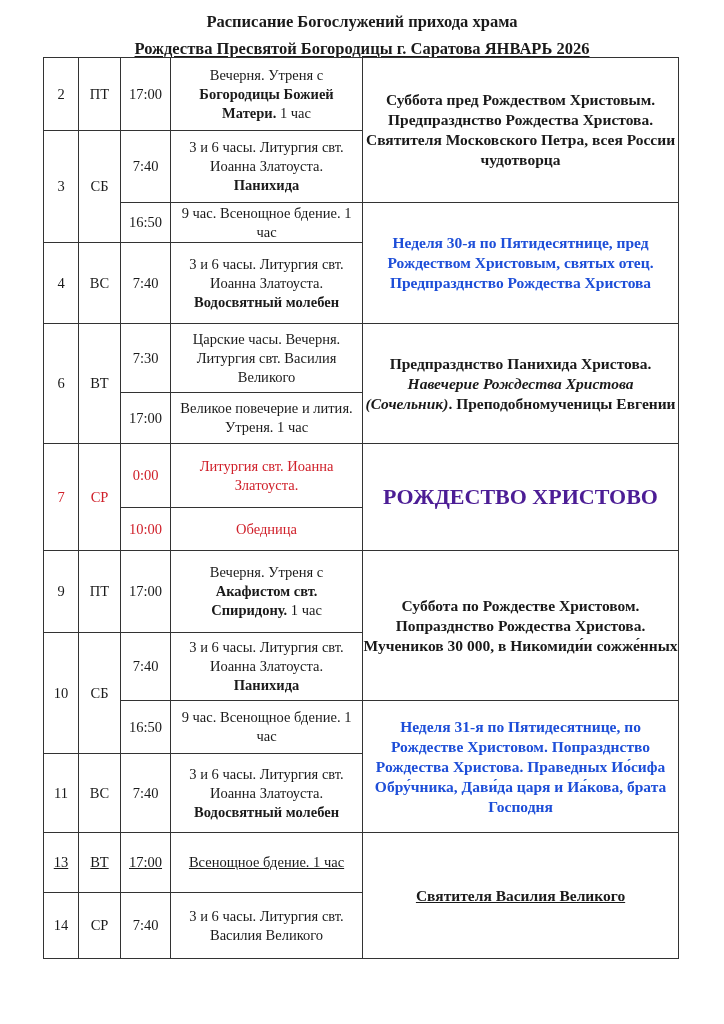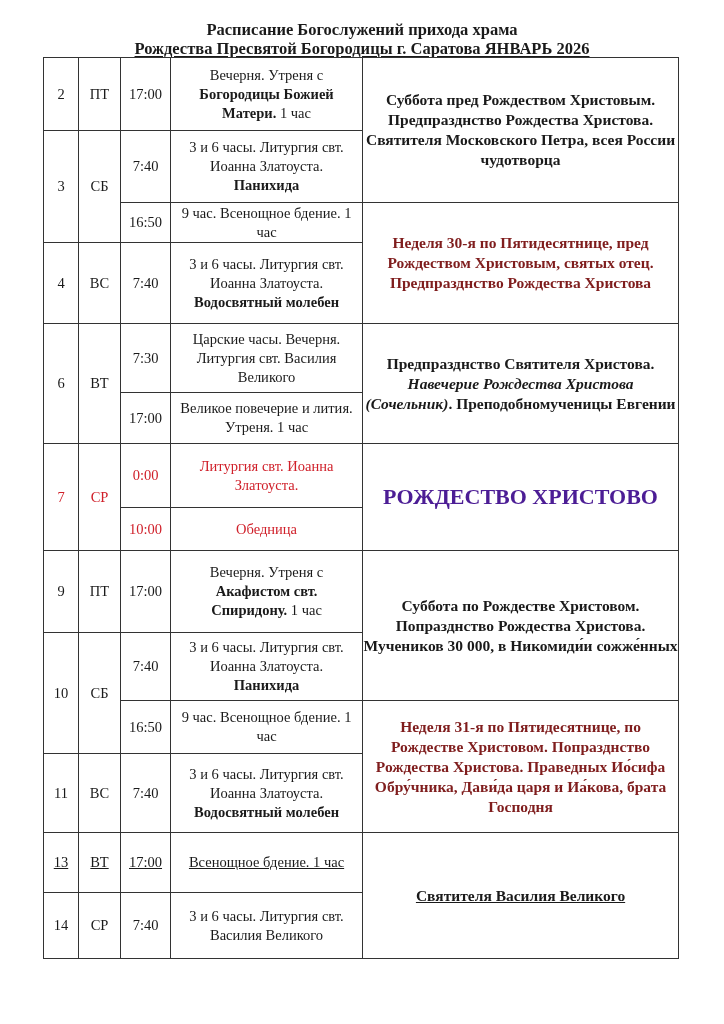--- a/index.html
+++ b/index.html
@@ -1,24 +1,24 @@
 <!DOCTYPE html>
 <html><head>
 <meta charset="utf-8">
 <style>
   html, body { margin:0; padding:0; background:#ffffff; }
   body { width:724px; height:1024px; position:relative; font-family:"Liberation Serif", serif; color:#1a1a1a; overflow:hidden; }
   .title { position:absolute; left:0; width:724px; text-align:center; font-weight:bold; font-size:16.5px; line-height:19px; }
-  .t1 { top:20px; }
+  .t1 { top:12px; }
   .t2 { top:39px; text-decoration:underline; text-underline-offset:2px; }
   table { position:absolute; left:43px; top:57px; border-collapse:collapse; table-layout:fixed; }
   td { border:1.3px solid #333; text-align:center; vertical-align:middle; padding:0 8px; font-size:14.5px; line-height:19px; }
   col.c-day { width:35px; } col.c-wd { width:42px; } col.c-time { width:50px; } col.c-svc { width:192px; } col.c-feast { width:316px; }
   .feast { font-weight:bold; font-size:15.5px; line-height:20px; padding:0 0; }
-  .feast.blue { color:#7f1d1d; }
+  .feast.blue { color:#1d4ed8; }
   .feast.red { color:#4c1d95; font-size:22px; line-height:28px; }
   .red { color:#d0202a; }
   .b { font-weight:bold; }
   .i { font-style:italic; }
 </style>
 </head>
 <body>
 
 <div class="title t1">Расписание Богослужений прихода храма</div>
 <div class="title t2">Рождества Пресвятой Богородицы г. Саратова ЯНВАРЬ 2026</div>
@@ -54,21 +54,21 @@
         <td rowspan="1">4</td>
         <td rowspan="1">ВС</td>
         <td>7:40</td>
         <td><span>3 и 6 часы. Литургия свт. Иоанна Златоуста.</span><br><span class="b">Водосвятный молебен</span></td>
       </tr>
       <tr style="height: 69px;">
         <td rowspan="2">6</td>
         <td rowspan="2">ВТ</td>
         <td>7:30</td>
         <td><span>Царские часы. Вечерня. Литургия свт. Василия Великого</span></td>
-        <td rowspan="2" class="feast"><span>Предпразднство Святителя Христова. </span><span class="i">Навечерие Рождества Христова (Сочельник)</span><span>. Преподобномученицы Евгении</span></td>
+        <td rowspan="2" class="feast"><span>Предпразднство Панихида Христова. </span><span class="i">Навечерие Рождества Христова (Сочельник)</span><span>. Преподобномученицы Евгении</span></td>
       </tr>
       <tr style="height: 51px;">
         <td>17:00</td>
         <td><span>Великое повечерие и лития. Утреня. 1 час</span></td>
       </tr>
       <tr style="height: 64px;">
         <td rowspan="2" class="red">7</td>
         <td rowspan="2" class="red">СР</td>
         <td class="red">0:00</td>
         <td class="red"><span>Литургия свт. Иоанна Златоуста.</span></td>

